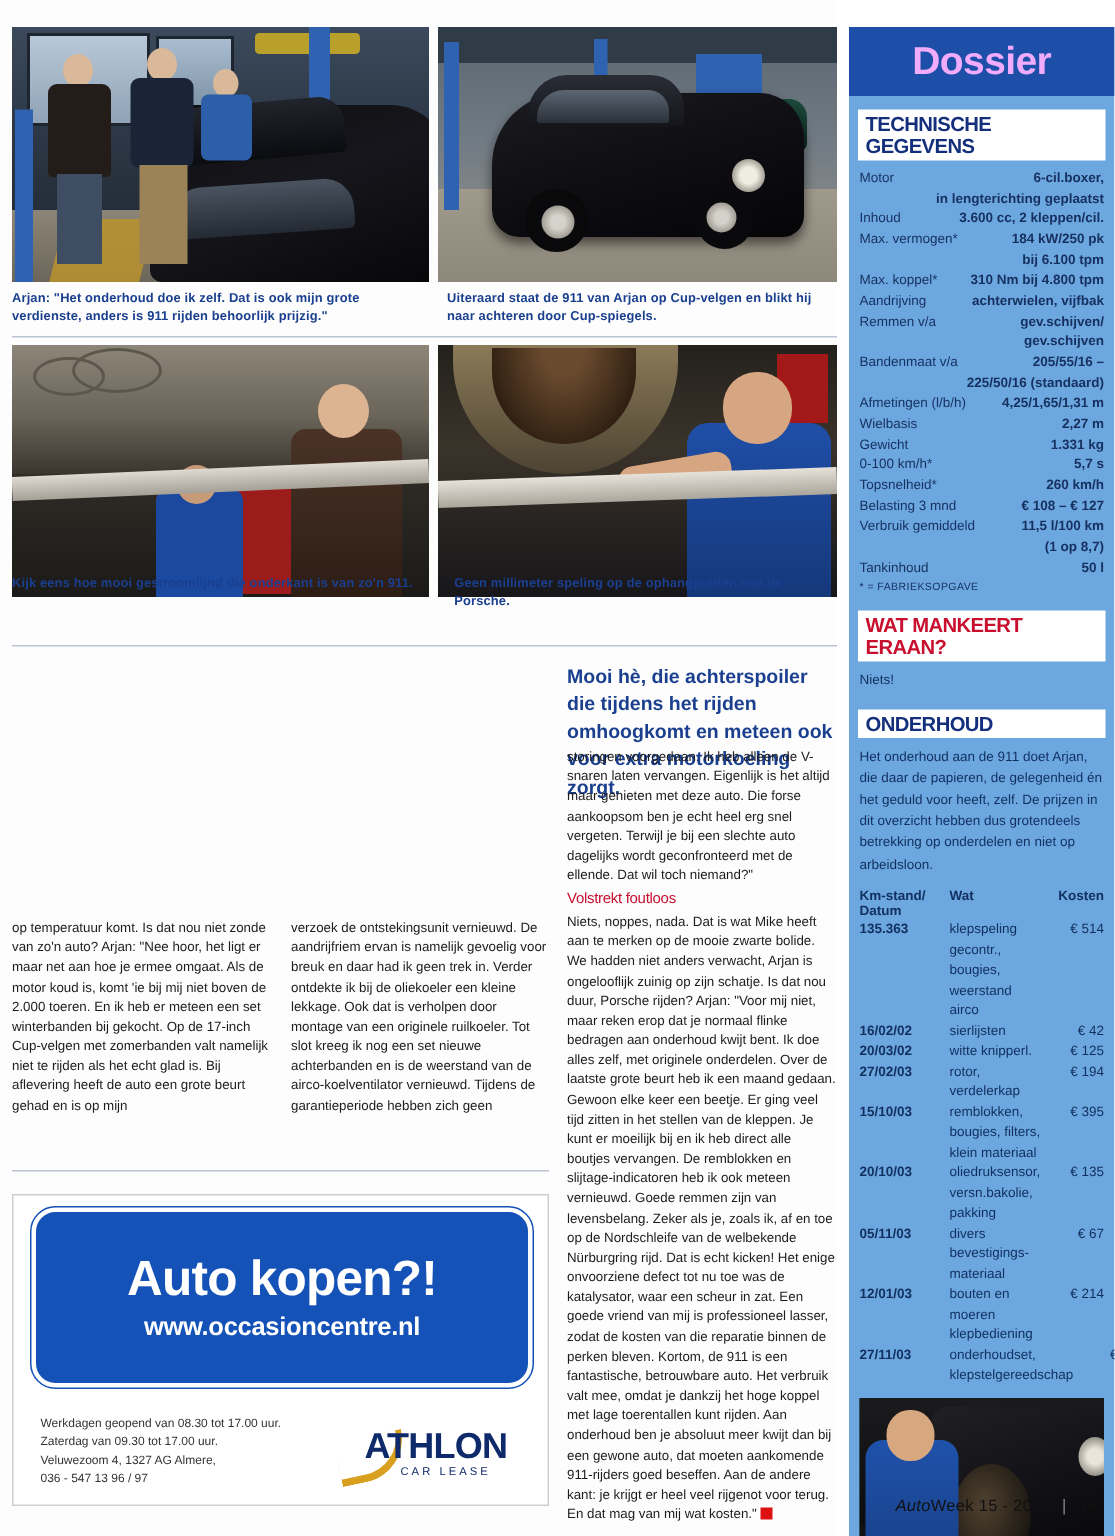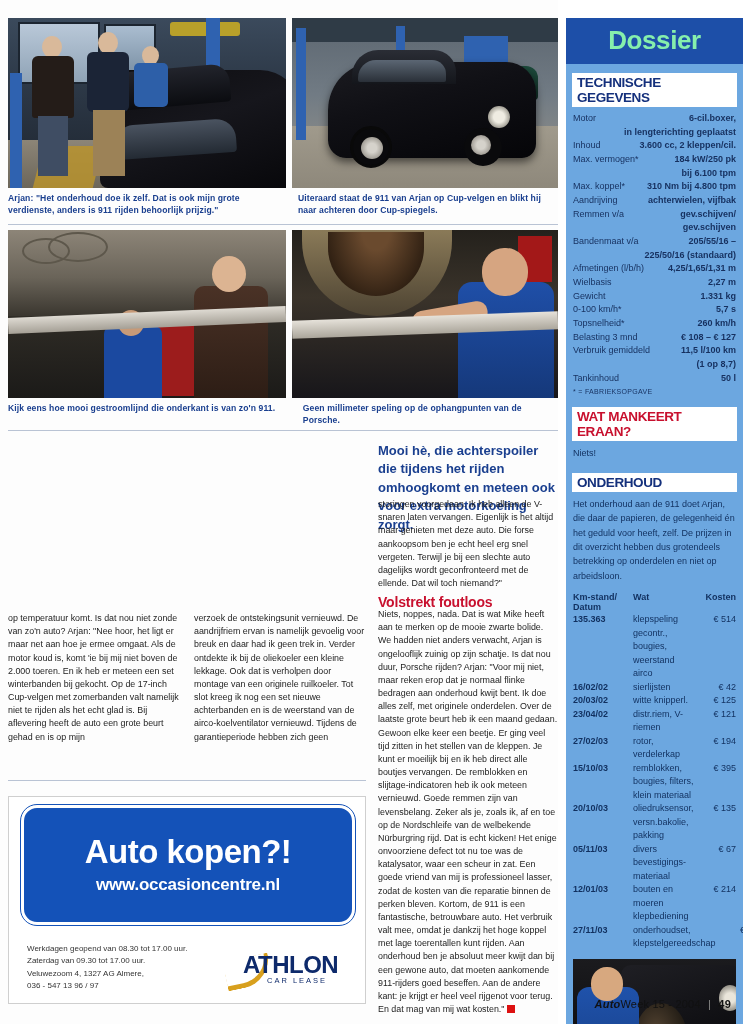--- a/index.html
+++ b/index.html
@@ -161,21 +161,21 @@
   .p5 .wheelA { position:absolute; left:24px; top:86px; width:42px; height:48px; border-radius:50%; background:#0b0b0d;}
   .p5 .wheelA::after { content:""; position:absolute; left:8px; top:10px; width:26px; height:28px;
      border-radius:50%; background: radial-gradient(circle,#c9c5bd 25%,#8b8780 75%); }
   .p5 .wheelB { position:absolute; left:92px; top:90px; width:58px; height:58px; border-radius:50%; background:#0b0b0d;}
   .p5 .wheelB::after { content:""; position:absolute; left:11px; top:11px; width:36px; height:36px;
      border-radius:50%; background: radial-gradient(circle,#cdc9c1 25%,#8b8780 78%); }
   .p5 .mirror { position:absolute; left:30px; top:56px; width:20px; height:12px; background:#1a1b20; border-radius:4px;}
 
   
   .bodytext { font-size: 8.9px; line-height: 1.48; color:#1c1c1c; text-align: left; }
-  .subhead { font-size: 14px; font-weight: bold; color:#c8102e; margin: 6px 0 3px; letter-spacing:-.2px; }
+  .subhead { font-size: 10px; font-weight: normal; color:#c8102e; margin: 6px 0 3px; letter-spacing:-.2px; }
   .caption-block { font-size:13px; line-height:1.42; font-weight:bold; color:#1a3f8f; }
 
   .col { position:absolute; width:172px; }
   .endsquare { display:inline-block; width:8px; height:8px; background:#d11; margin-left:3px; vertical-align:-1px;}
 
   
   .ad {
     position:absolute; left:0; top:778px; width:358px; height:208px;
     background:#ffffff; border:1px solid #cfcfcf;
   }
@@ -198,21 +198,21 @@
   
   .sidebar {
     position:absolute; right:0; top:0; width:185px; height:1024px;
     background: #ffffff;
   }
   .sb-inner {
     position:absolute; left:8px; top:18px; width:177px; bottom:0;
     background:#6ca7e0;
   }
   .sb-title {
-    background:#1d4fa8; color:#86efac; text-align:center;
+    background:#1d4fa8; color:#f0abfc; text-align:center;
     font-size:26px; font-weight:bold; letter-spacing:-.4px;
     padding:7px 0 8px; font-family:"Liberation Sans", sans-serif;
   }
   .sb-band {
     background:#ffffff; margin:9px 6px 0; padding:2px 5px;
     font-size:13.5px; font-weight:bold; color:#14307c; letter-spacing:-.4px;
   }
   .sb-band.red { color:#c8102e; }
   .spec-table { padding:5px 7px 0; }
   .spec-row { display:flex; justify-content:space-between; font-size:9px; color:#16305f; line-height:1.52; }
@@ -239,21 +239,21 @@
   .sb-photo .tire { position:absolute; left:62px; top:44px; width:52px; height:68px; border-radius:50% 50% 46% 46%;
      background: radial-gradient(ellipse at 40% 40%, #4a3c2c 10%, #17140f 80%); }
   .sb-photo .mech { position:absolute; left:4px; top:28px; width:62px; height:108px;
      background: linear-gradient(180deg,#1f52ab,#163a7c); border-radius:12px 12px 0 0; }
   .sb-photo .mech .head { position:absolute; left:14px; top:-20px; width:32px; height:34px; border-radius:48%; background:#d7a87f; }
 
   .footer {
     position:absolute; right:12px; bottom:14px;
     font-size:11px; color:#111; letter-spacing:.2px;
   }
-  .footer .it { font-style:italic; font-weight:bold; }
+  .footer .it { font-style:italic; font-weight:normal; }
   .footer .pg { font-weight:bold; }
   .footer .sep { margin:0 4px; color:#888; }
 </style>
 </head>
 <body>
 
 <div class="page">
 
   <div class="main">
 
@@ -327,21 +327,21 @@
       <div class="arch"></div>
         <div class="tirearc"></div>
       <div class="redbox"></div>
       <div class="mech">
           <div class="head"></div>
         </div>
       <div class="arm"></div>
       <div class="rail"></div>
     </div>
 
-    <div class="cap-row" style="top:384px;gap:22px;">
+    <div class="cap-row" style="top:364px;gap:22px;">
       <div class="cap" style="width:278px;">Kijk eens hoe mooi gestroomlijnd die onderkant is van zo'n 911.</div>
       <div class="cap" style="width:260px;">Geen millimeter speling op de ophangpunten van de Porsche.</div>
     </div>
     <div class="rule" style="top:412px;"></div>
 
 
     <div class="col caption-block" style="left:370px; top:424px; width:180px;">Mooi hè, die achterspoiler die tijdens het rijden omhoogkomt en meteen ook voor extra motorkoeling zorgt.</div>
 
     <div class="col bodytext" style="left:370px; top:480px; width:180px;">storingen voorgedaan. Ik heb alleen de V-snaren laten vervangen. Eigenlijk is het altijd maar genieten met deze auto. Die forse aankoopsom ben je echt heel erg snel vergeten. Terwijl je bij een slechte auto dagelijks wordt geconfronteerd met de ellende. Dat wil toch niemand?"</div>
 
@@ -472,25 +472,20 @@
             <div class="c1">16/02/02</div>
             <div class="c2">sierlijsten</div>
             <div class="c3">€ 42</div>
           </div>
           <div class="maint-row">
             <div class="c1">20/03/02</div>
             <div class="c2">witte knipperl.</div>
             <div class="c3">€ 125</div>
           </div>
           <div class="maint-row">
-            <div class="c1">23/04/02</div>
-            <div class="c2">distr.riem, V-riemen</div>
-            <div class="c3">€ 121</div>
-          </div>
-          <div class="maint-row">
             <div class="c1">27/02/03</div>
             <div class="c2">rotor, verdelerkap</div>
             <div class="c3">€ 194</div>
           </div>
           <div class="maint-row">
             <div class="c1">15/10/03</div>
             <div class="c2">remblokken, bougies, filters, klein materiaal</div>
             <div class="c3">€ 395</div>
           </div>
           <div class="maint-row">

